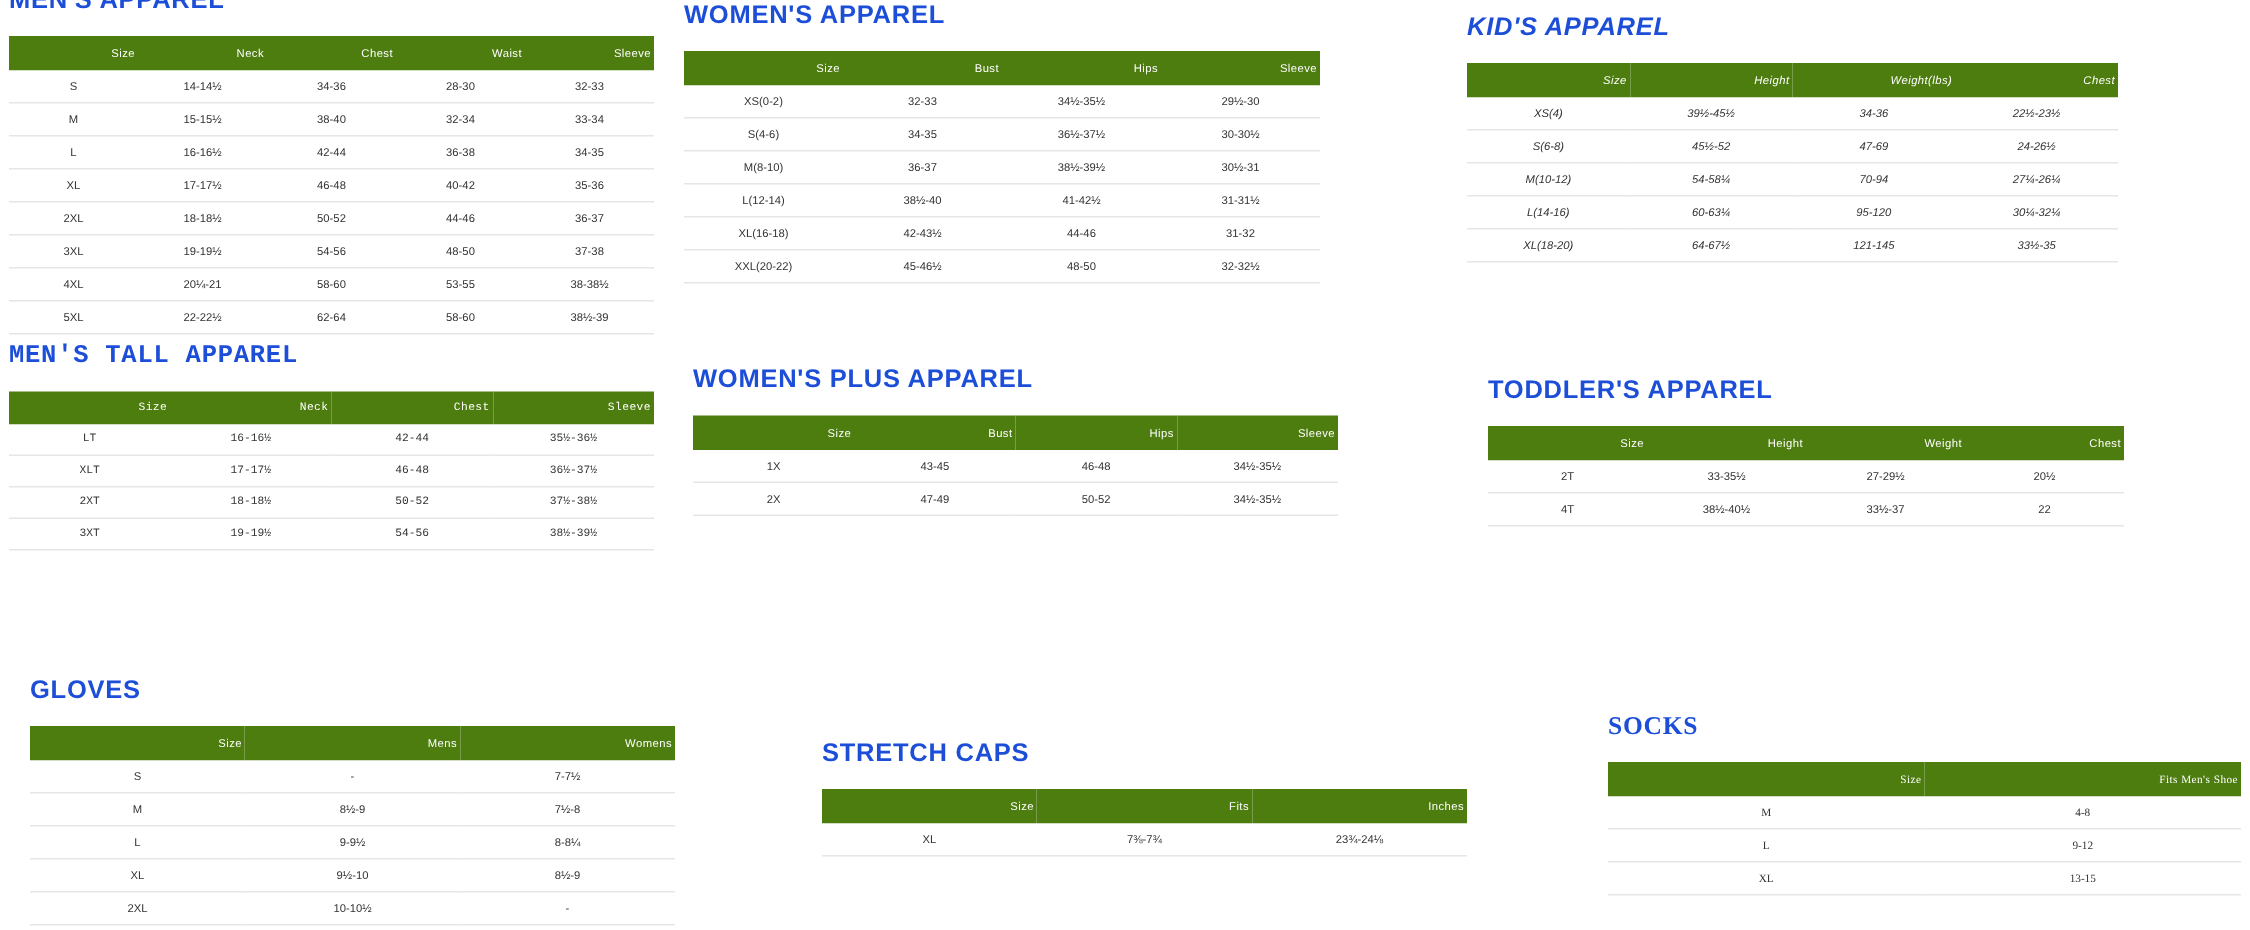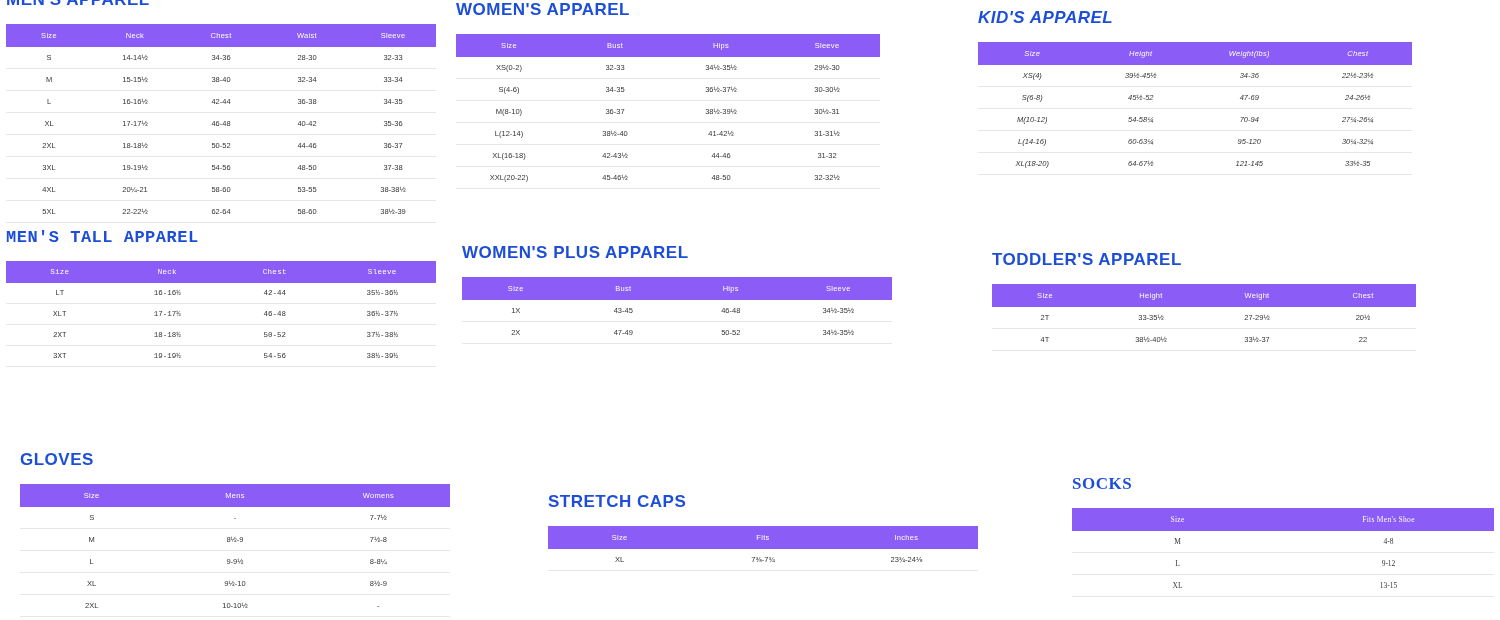--- a/index.html
+++ b/index.html
@@ -25,27 +25,27 @@
     color: #1d4ed8;
     margin: 0 0 14px 0;
     text-transform: uppercase;
   }
   table.sizetable {
     border-collapse: collapse;
     width: 100%;
     table-layout: fixed;
   }
   table.sizetable thead th {
-    background: #8b5cf6;
+    background: #4d7c0f;
     color: #ffffff;
     font-size: 7.5px;
     font-weight: normal;
     letter-spacing: 0.3px;
     padding: 7px 2px;
-    text-align: center;
+    text-align: right;
     border: none;
   }
   table.sizetable tbody td {
     font-size: 7.5px;
     color: #333;
     text-align: center;
     padding: 6px 2px;
     border-bottom: 1px solid #e6e6e6;
     background: #ffffff;
   }

